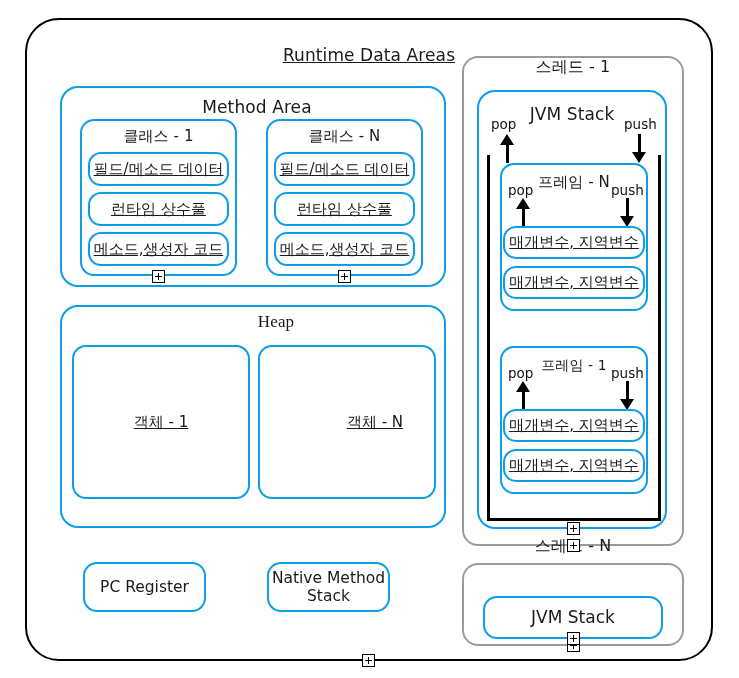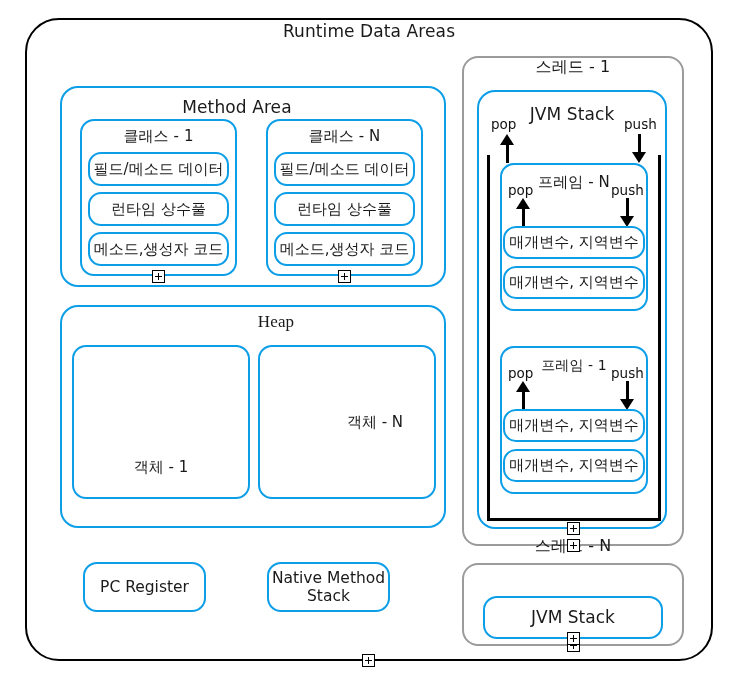--- a/index.html
+++ b/index.html
@@ -61,20 +61,21 @@
     display: flex;
     align-items: center;
     justify-content: center;
     text-align: center;
     color: #1a1a1a;
     font-size: 15.5px;
     line-height: 19px;
   }
   .label-ko {
     font-size: 15px;
+    text-decoration: underline;
   }
   .small-lbl {
     position: absolute;
     font-size: 13.5px;
     color: #111111;
     white-space: nowrap;
     line-height: 15px;
     text-align: right;
   }
 
@@ -145,25 +146,25 @@
     top: 2px; bottom: 2px; left: 50%;
     width: 1.4px; margin-left: -0.7px;
   }
 </style>
 </head>
 <body>
 
 <div id="canvas">
 
   <div class="box box-outer" style="left:25px; top:18px; width:688px; height:643px;"></div>
-  <div class="title" style="left:25px; top:21px; width:688px;">Runtime Data Areas</div>
+  <div class="title" style="left:25px; top:45px; width:688px;text-decoration:underline;">Runtime Data Areas</div>
   <div class="plusbox" style="left:362px; top:654px;"></div>
 
   <div class="box box-blue" style="left:60px; top:86px; width:386px; height:201px;"></div>
-  <div class="title" style="left:44px; top:97px; width:386px;">Method Area</div>
+  <div class="title" style="left:64px; top:97px; width:386px;">Method Area</div>
 
   <div class="box box-blue-sm" style="left:80px; top:119px; width:157px; height:157px;"></div>
   <div class="title" style="left:80px; top:126px; width:157px; font-size:15px;">클래스 - 1</div>
   <div class="box box-blue-pill" style="left:88px; top:152px; width:141px; height:34px;"></div>
   <div class="label-ctr label-ko" style="left:88px; top:152px; width:141px; height:34px;">필드/메소드 데이터</div>
   <div class="box box-blue-pill" style="left:88px; top:192px; width:141px; height:34px;"></div>
   <div class="label-ctr label-ko" style="left:88px; top:192px; width:141px; height:34px;">런타임 상수풀</div>
   <div class="box box-blue-pill" style="left:88px; top:232px; width:141px; height:34px;"></div>
   <div class="label-ctr label-ko" style="left:88px; top:232px; width:141px; height:34px;">메소드,생성자 코드</div>
   <div class="plusbox" style="left:152px; top:270px;"></div>
@@ -175,21 +176,21 @@
   <div class="box box-blue-pill" style="left:274px; top:192px; width:141px; height:34px;"></div>
   <div class="label-ctr label-ko" style="left:274px; top:192px; width:141px; height:34px;">런타임 상수풀</div>
   <div class="box box-blue-pill" style="left:274px; top:232px; width:141px; height:34px;"></div>
   <div class="label-ctr label-ko" style="left:274px; top:232px; width:141px; height:34px;">메소드,생성자 코드</div>
   <div class="plusbox" style="left:338px; top:270px;"></div>
 
   <div class="box box-blue" style="left:60px; top:305px; width:386px; height:223px;"></div>
   <div class="title" style="left:60px; top:312px; width:432px;font-family:Liberation Serif, serif;">Heap</div>
 
   <div class="box box-blue-sm" style="left:72px; top:345px; width:178px; height:154px;"></div>
-  <div class="label-ctr label-ko" style="left:72px; top:345px; width:178px; height:154px;margin-top:45px;">객체 - 1</div>
+  <div class="label-ctr label-ko" style="left:72px; top:345px; width:178px; height:154px;">객체 - 1</div>
 
   <div class="box box-blue-sm" style="left:258px; top:345px; width:178px; height:154px;"></div>
   <div class="label-ctr label-ko" style="left:258px; top:345px; width:178px; height:154px;padding-left:28px;">객체 - N</div>
 
   <div class="box box-blue-sm" style="left:83px; top:562px; width:123px; height:50px;"></div>
   <div class="label-ctr" style="left:83px; top:562px; width:123px; height:50px;">PC Register</div>
 
   <div class="box box-blue-sm" style="left:267px; top:562px; width:123px; height:50px;"></div>
   <div class="label-ctr" style="left:267px; top:562px; width:123px; height:50px; flex-direction:column; line-height:18px;">
     <span>Native Method</span>

